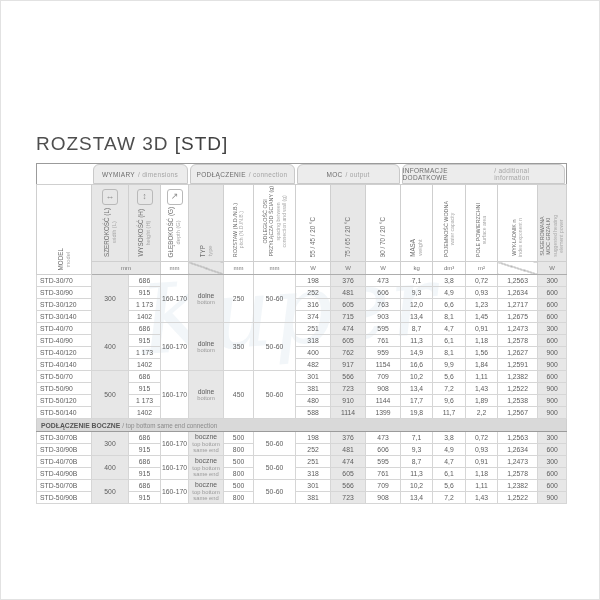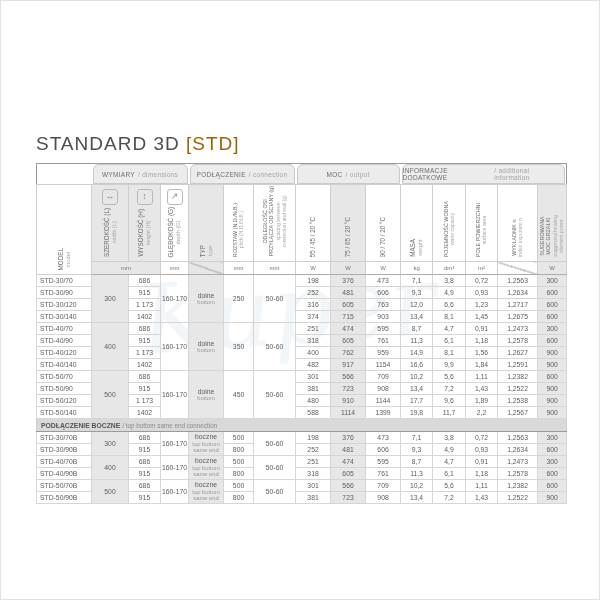--- a/index.html
+++ b/index.html
@@ -6,21 +6,21 @@
   html,body { margin:0; padding:0; }
   body {
     width:600px; height:600px; position:relative;
     background:#ffffff; font-family:"Liberation Sans", sans-serif;
     color:#5f5f5f; overflow:hidden;
   }
   .page-frame { position:absolute; inset:0; border:1px solid #e2e2e2; pointer-events:none; }
 
   
   .title { position:absolute; left:36px; top:133px; font-size:19px; letter-spacing:1px; color:#4e4e4e; }
-  .title .code { color:#a16207; }
+  .title .code { color:#404040; }
 
   
   .watermark {
     position:absolute; left:140px; top:250px; width:430px;
     font-family:"DejaVu Serif", serif; font-style:italic;
     font-size:96px; color:rgba(125,165,200,0.10);
     transform:rotate(-4deg); pointer-events:none; white-space:nowrap;
   }
 
   
@@ -84,21 +84,21 @@
   tr.sect .sen { font-size:6.3px; color:#8b8b8b; margin-left:2px; }
 </style>
 </head>
 <body>
 
 <div class="page-frame"></div>
 
 <div class="watermark">Kuper</div>
 
 <div class="title">
-  <span>STANDARD 3D</span>
+  <span>ROZSTAW 3D</span>
   <span class="code">[STD]</span>
 </div>
 
 <table class="spec">
 <colgroup>
   <col style="width:55px">
       <col style="width:37px">
       <col style="width:32px">
       <col style="width:28px">
   <col style="width:35px">

